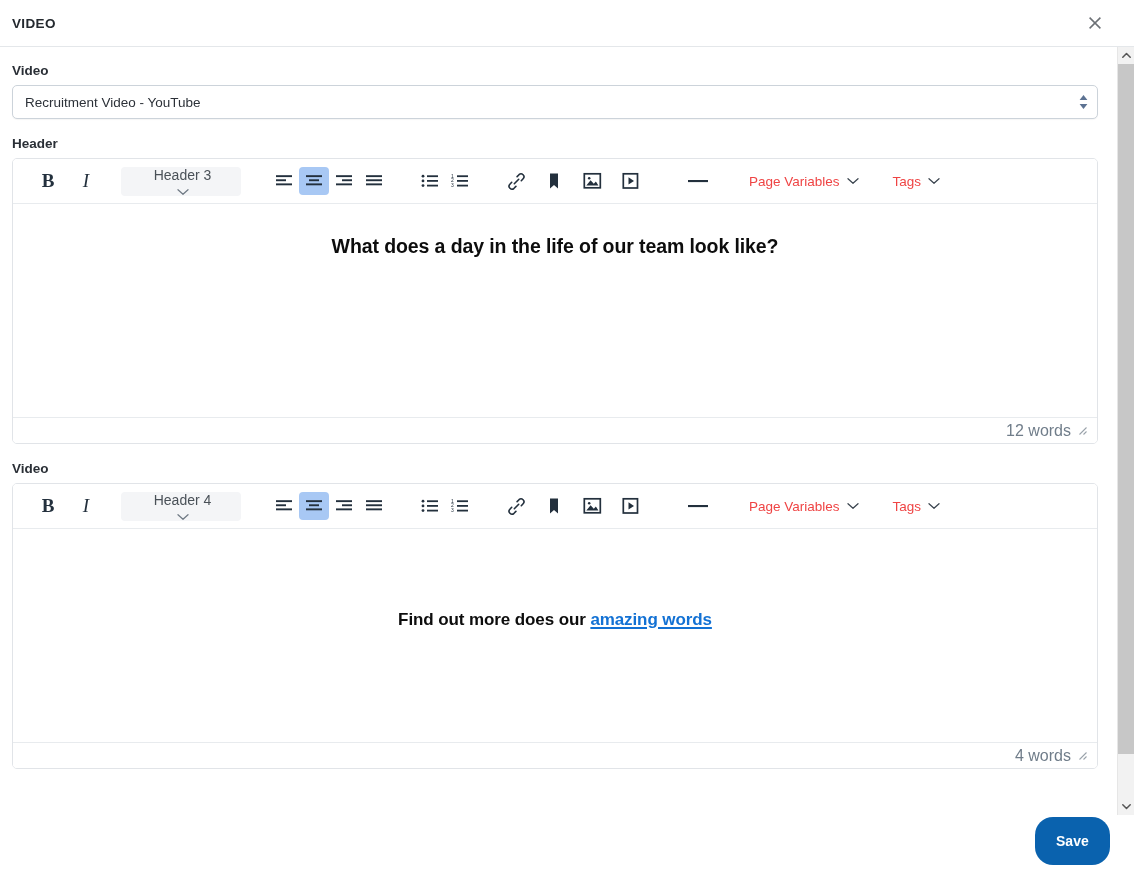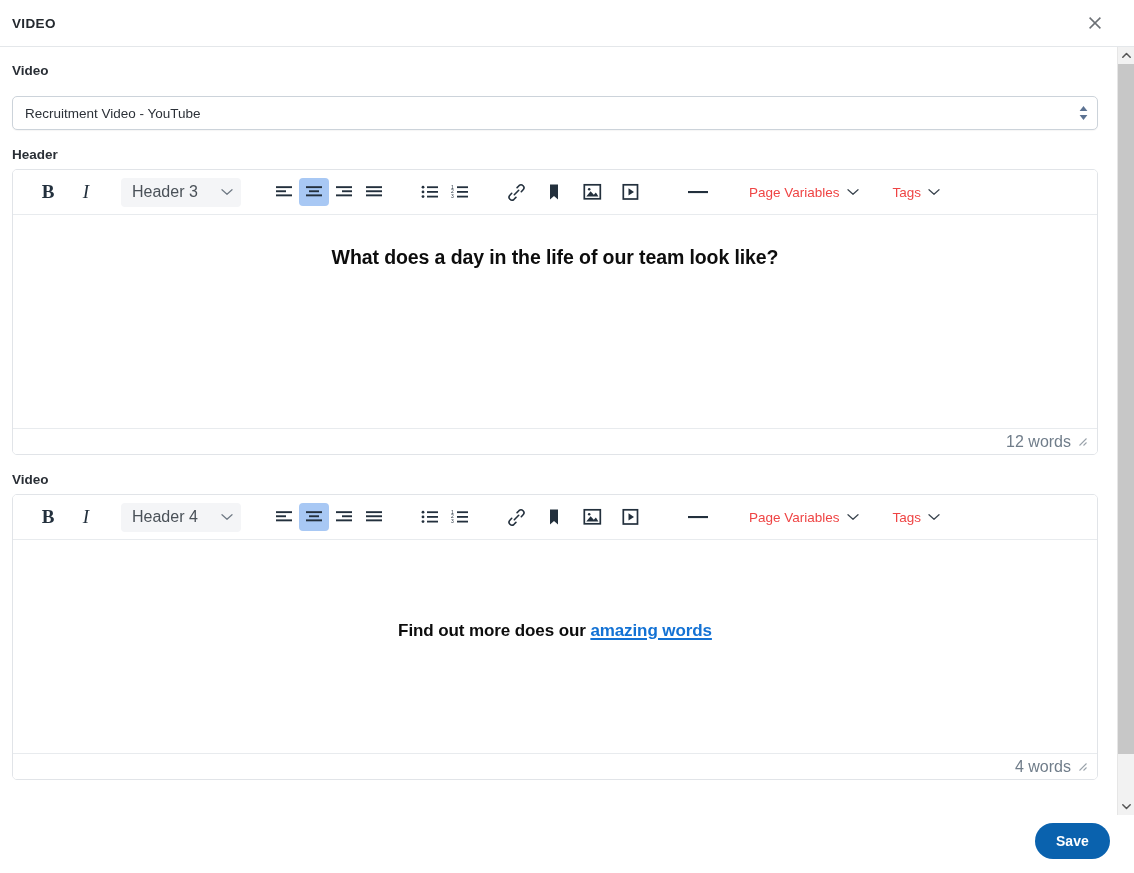--- a/index.html
+++ b/index.html
@@ -82,21 +82,20 @@
     border: 1px solid #ccd3da;
     border-radius: 5px;
     background: #ffffff;
     display: flex;
     align-items: center;
     padding: 0 30px 0 12px;
     font-size: 13.5px;
     color: #2c3138;
     cursor: pointer;
     box-shadow: 0 1px 1px rgba(16,22,26,0.04);
-    margin-top: 11px;
   }
   .video-select .stepper {
     position: absolute;
     right: 9px; top: 50%;
     transform: translateY(-50%);
     display: flex;
     flex-direction: column;
     gap: 2px;
     align-items: center;
     pointer-events: none;
@@ -143,25 +142,26 @@
   
   .block-select {
     position: relative;
     width: 120px;
     height: 29px;
     background: #f4f5f7;
     border-radius: 4px;
     display: flex;
     align-items: center;
     padding: 0 8px 0 11px;
-    font-size: 16px;
+    font-size: 14px;
     color: #4a5158;
     cursor: pointer;
     border: none;
     margin: 0 2px;
+    flex-direction: column;
   }
   .block-select .bs-label { flex: 1 1 auto; text-align: left; }
   .block-select svg { display: block; flex: 0 0 auto; }
 
   .tb-text-btn {
     display: flex;
     align-items: center;
     gap: 7px;
     height: 28px;
     padding: 0 6px;
@@ -274,21 +274,21 @@
     height: 58px;
     min-height: 58px;
     background: #ffffff;
     display: flex;
     align-items: center;
     justify-content: flex-end;
     padding: 0 24px 6px 0;
   }
   .save-btn {
     min-width: 64px;
-    height: 36px;
+    height: 48px;
     padding: 0 21px;
     border-radius: 18px;
     background: #0a62ae;
     color: #ffffff;
     font-size: 14px;
     font-weight: 700;
     border: none;
     cursor: pointer;
     letter-spacing: 0.1px;
   }

